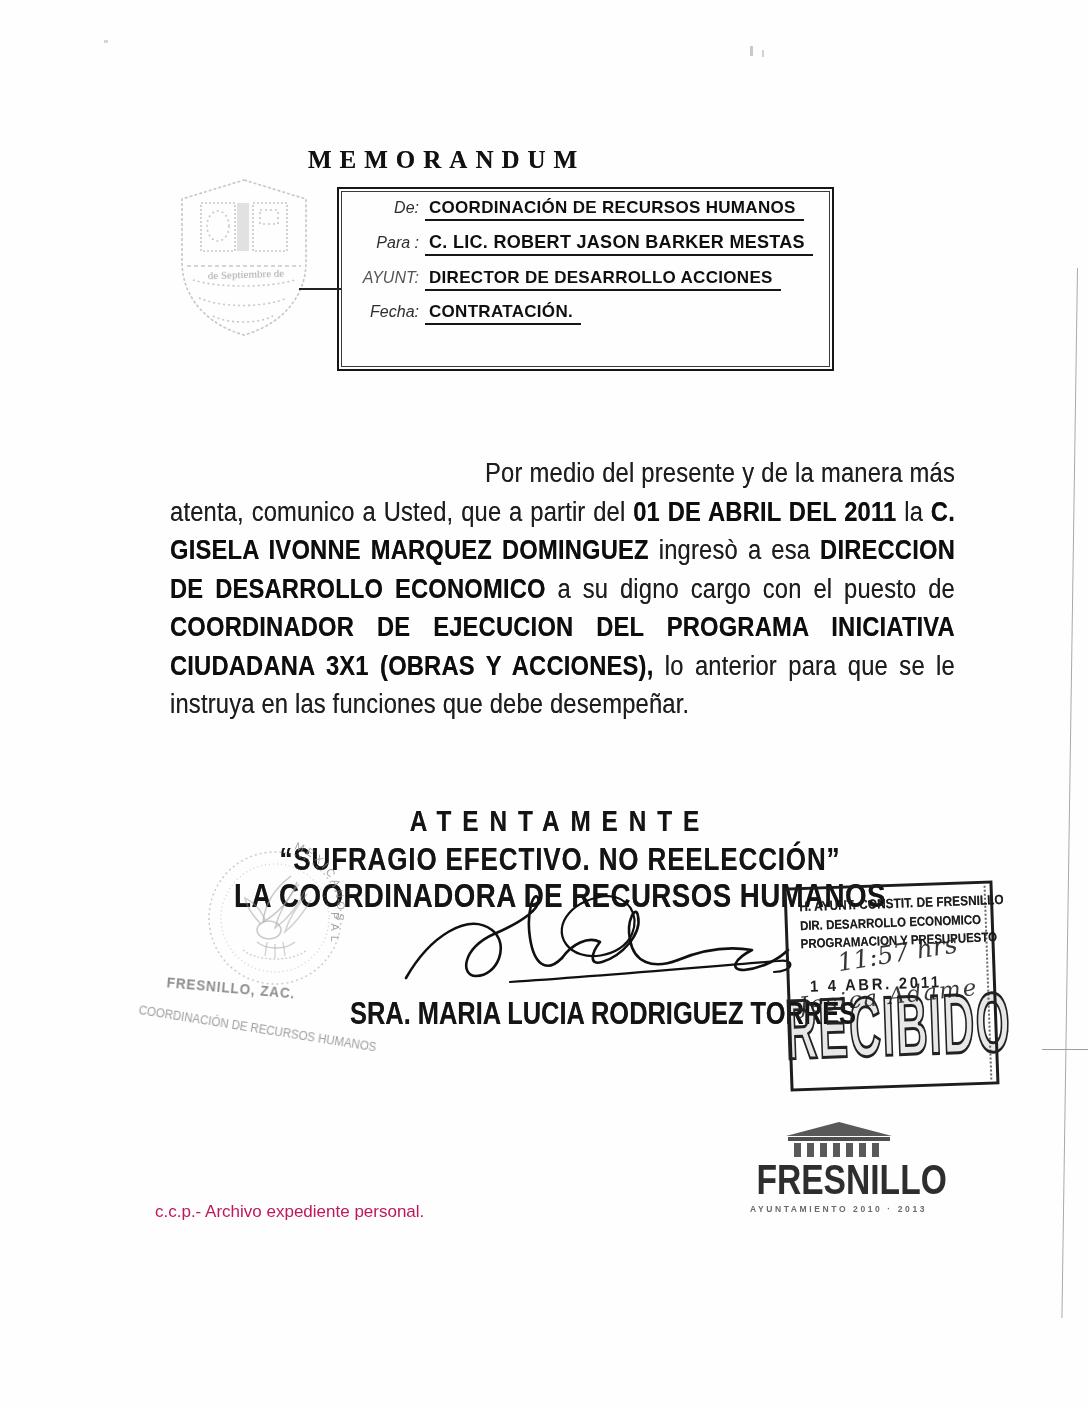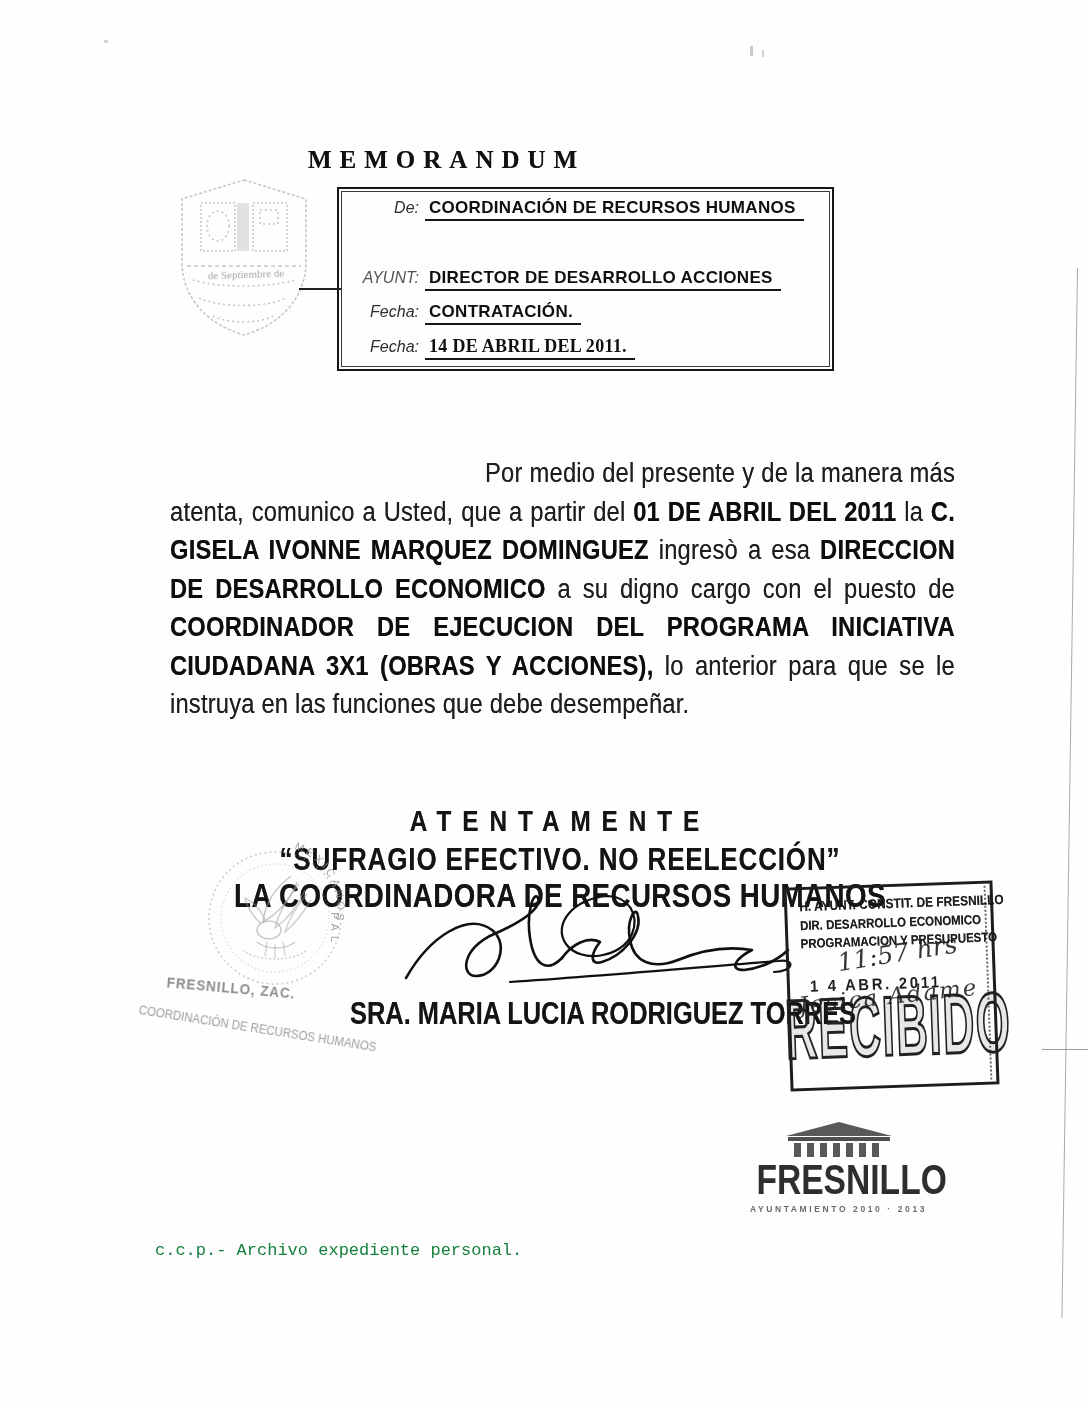--- a/index.html
+++ b/index.html
@@ -102,21 +102,21 @@
     left:736px;top:1156px;width:204px;text-align:center;
     transform:scaleX(.8);font-size:42px;font-weight:bold;color:#2e2e2e;
     white-space:nowrap;letter-spacing:0;
   }
   .logo-sub{
     left:750px;top:1204px;width:176px;text-align:center;
     font-size:8.5px;letter-spacing:2.6px;color:#6b6b6b;white-space:nowrap;font-weight:bold;
   }
 
   
-  .footer{left:155px;top:1241px;font-size:17px;color:#15803d;font-family:Liberation Mono, monospace;}
+  .footer{left:155px;top:1202px;font-size:17px;color:#be185d;}
 
   
   .edge-line{left:1077px;top:268px;width:1px;height:1050px;background:#a9a9a9;transform:rotate(.85deg);transform-origin:top;}
   .edge-tick{left:1042px;top:1049px;width:46px;height:1px;background:#9e9e9e;}
   .speck1{left:750px;top:46px;width:3px;height:10px;background:#c9c9c9;}
   .speck2{left:762px;top:50px;width:2px;height:7px;background:#d2d2d2;}
   .speck3{left:104px;top:40px;width:4px;height:3px;background:#d5d5d5;}
 </style>
 </head>
 <body>
@@ -145,28 +145,28 @@
       <path d="M40,140 C55,148 85,148 100,140" stroke-dasharray="2 3"></path>
     </g>
   </svg>
   <div class="abs shield-band-text">de Septiembre de</div>
 
   <div class="abs hbox">
     <div class="hbox-inner"></div>
     <div class="hrow" style="top:9px">
       <span class="hlabel">De:</span><span class="hvalue">COORDINACIÓN DE RECURSOS HUMANOS</span>
     </div>
+    <div class="hrow" style="top:43px">
+      <span class="hlabel">Para :</span><span class="hvalue" style="font-size:18px">C. LIC. ROBERT JASON BARKER MESTAS</span>
+    </div>
     <div class="hrow" style="top:79px">
       <span class="hlabel" style="color:#555">AYUNT:</span><span class="hvalue">DIRECTOR DE DESARROLLO ACCIONES</span>
     </div>
     <div class="hrow" style="top:113px">
       <span class="hlabel">Fecha:</span><span class="hvalue">CONTRATACIÓN.</span>
-    </div>
-    <div class="hrow" style="top:147px">
-      <span class="hlabel">Fecha:</span><span class="hvalue serif">14 DE  ABRIL DEL 2011.</span>
     </div>
   </div>
   <div class="abs crossline"></div>
 
   <div class="abs body-par scanink">
     <span>Por medio del presente y de la manera más atenta,  comunico a Usted, que a partir del </span><span class="b">01 DE ABRIL DEL 2011</span><span> la </span><span class="b">C. GISELA IVONNE MARQUEZ DOMINGUEZ</span><span> ingresò a esa </span><span class="b">DIRECCION DE DESARROLLO ECONOMICO</span><span> a su digno cargo con el puesto de </span><span class="b">COORDINADOR DE EJECUCION DEL PROGRAMA INICIATIVA CIUDADANA 3X1 (OBRAS Y ACCIONES),</span><span> lo anterior para que se le instruya en las funciones que debe desempeñar.</span>
   </div>
 
   <div class="abs cond-c atentamente scanink">ATENTAMENTE</div>
   <div class="abs cond-c sufragio scanink">“SUFRAGIO EFECTIVO. NO REELECCIÓN”</div>

